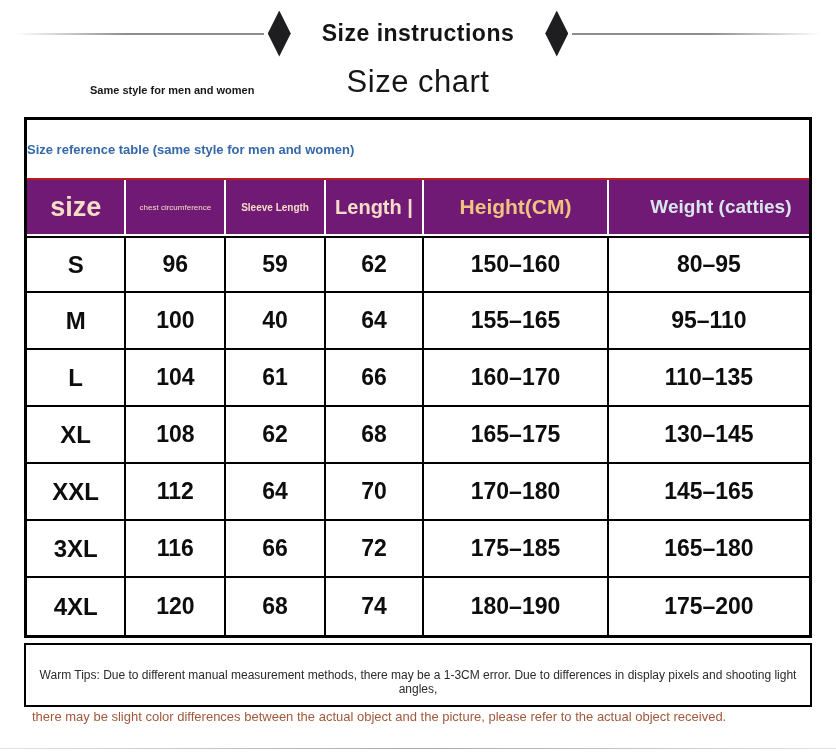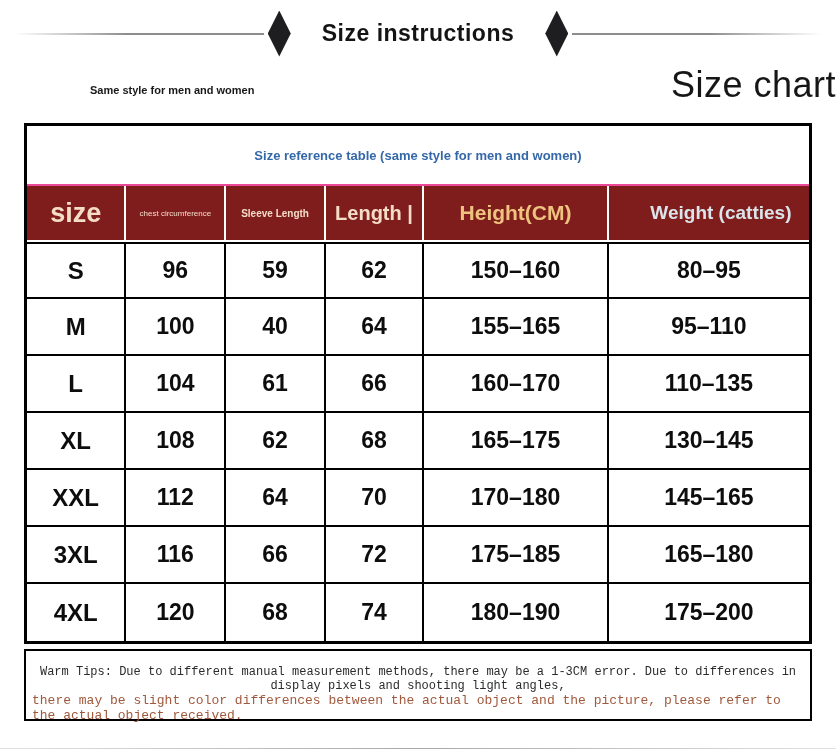--- a/index.html
+++ b/index.html
@@ -9,49 +9,49 @@
   
   .deco-row { display:flex; align-items:center; padding:0 15px; margin-top:10px; height:47px;justify-content:flex-end; }
   .line { flex:1; height:2px; }
   .line-left  { background:linear-gradient(to right, rgba(140,140,140,0), #8d8d8d 45%, #8d8d8d); }
   .line-right { background:linear-gradient(to left,  rgba(140,140,140,0), #8d8d8d 45%, #8d8d8d); }
   .diamond { width:23px; height:46px; background:#1e1e20; flex:0 0 auto;
              clip-path:polygon(50% 0%,100% 50%,50% 100%,0% 50%); margin:0 4px; }
   .deco-title { font-size:23px; font-weight:600; color:#141414; margin:0 27px; letter-spacing:.5px; flex:0 0 auto; }
 
   .left-note { position:absolute; left:90px; top:84px; font-size:11px; font-weight:700; color:#181818; }
-  .subtitle  { text-align:right; font-size:36px; font-weight:500; color:#161616; margin-top:7px; letter-spacing:.5px; }
+  .subtitle  { text-align:center; font-size:31px; font-weight:500; color:#161616; margin-top:7px; letter-spacing:.5px; }
 
   
   table.size-table { width:788px; margin:17px 24px 0; border:3px solid #000;
                      border-collapse:separate; border-spacing:0; table-layout:fixed; }
-  td.caption { height:60px; text-align:center; vertical-align:middle; border-bottom:2px solid #ec4899;
+  td.caption { height:60px; text-align:left; vertical-align:middle; border-bottom:2px solid #b91c1c;
                color:var(--caption-blue,#3568a8); font-size:13px; font-weight:600; }
-  tr.head th { background:#7f1d1d; height:56px; vertical-align:middle; text-align:center;
+  tr.head th { background:#701a75; height:56px; vertical-align:middle; text-align:center;
                border-right:2px solid #fff; border-bottom:2px solid #fff; }
   tr.head th:last-child { border-right:none;padding-left:24px; }
   .h-size   { font-size:27px; font-weight:600; color:var(--header-cream,#f5dcc6); }
   .h-chest  { font-size:8px;  font-weight:400; color:var(--header-cream,#f5dcc6); }
   .h-sleeve { font-size:10px; font-weight:700; color:var(--header-cream,#f5dcc6); }
   .h-length { font-size:20px; font-weight:600; color:var(--header-cream,#f5dcc6); }
   .h-height { font-size:21px; font-weight:600; color:var(--header-gold,#eec27f); }
   .h-weight { font-size:19px; font-weight:600; color:var(--header-blue-gray,#d9e5ea); }
 
   tr.data td { height:57px; text-align:center; vertical-align:middle;
                font-size:23px; font-weight:700; color:#0d0d0d;
                border-right:2px solid #000; border-bottom:2px solid #000; }
   tr.data td:last-child { border-right:none; }
   tr.data.r0 td { border-top:2px solid #000; }
   tr.data.last td { border-bottom:none;margin-left:22px; }
   tr.data td.c-size { font-size:24px; }
 
   
-  .footer-box { width:788px; margin:5px 24px 0; border:2px solid #000; height:72px; padding-top:14px;font-family:Liberation Mono, monospace; }
+  .footer-box { width:788px; margin:5px 24px 0; border:2px solid #000; height:64px; padding-top:23px; }
   .tip1 { text-align:center; font-size:12px; color:#2b2b2b; }
-  .tip2 { font-size:13px; color:var(--footer-brown,#a0593c); padding-left:6px; }
+  .tip2 { font-size:13px; color:var(--footer-brown,#a0593c); padding-left:6px; margin-top:13px; }
 
   .bottom-rule { position:absolute; left:0; right:0; bottom:5px; height:1px;
                  background:linear-gradient(to right,#e2e2e2,#a8a8a8 50%,#e2e2e2); }
 </style>
 </head>
 <body>
 
 <div class="page">
 
   <div class="deco-row">

